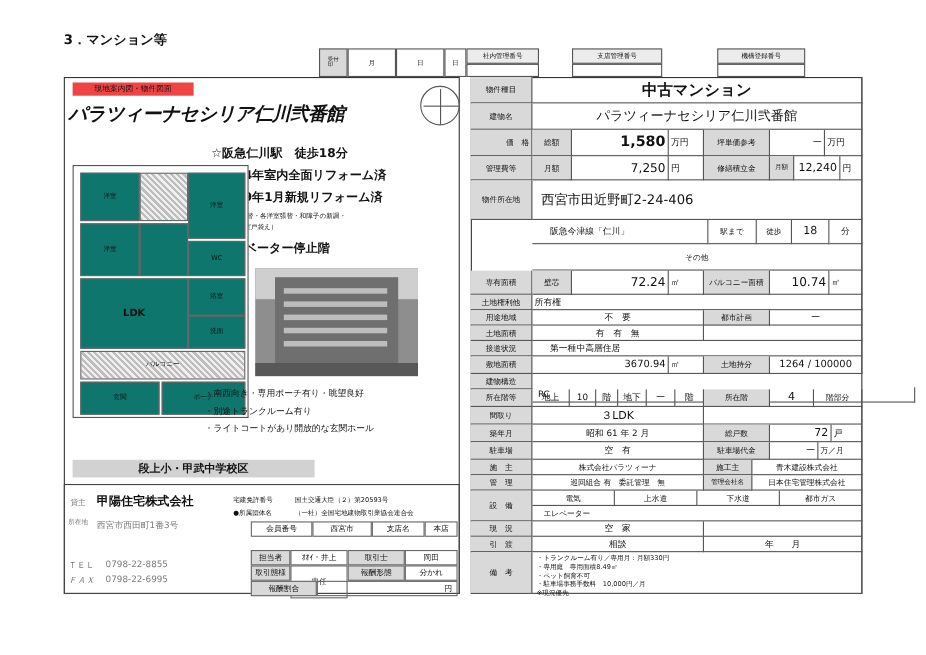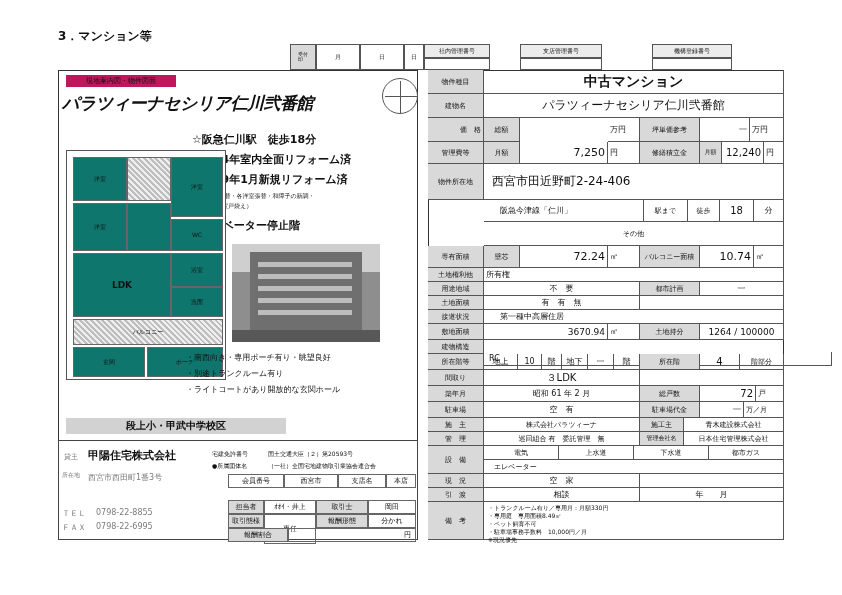--- a/index.html
+++ b/index.html
@@ -17,21 +17,21 @@
   .tiny{font-size:6px;}
   .xs{font-size:7px;}
   .s{font-size:8px;}
   .l{font-size:11px;}
 
   
   #top-title{left:58px;top:28px;font-size:12px;font-weight:bold;}
 
   
   #left-box{left:58px;top:70px;width:360px;height:470px;border:1px solid #333;}
-  #left-label{left:66px;top:75px;width:110px;height:12px;background:#be185d;}
+  #left-label{left:66px;top:75px;width:110px;height:12px;background:#ef4444;}
   #bldg-name{left:62px;top:92px;width:290px;height:22px;font-style:italic;font-weight:bold;font-size:17px;letter-spacing:-0.5px;}
   #compass{left:382px;top:78px;width:36px;height:36px;border-radius:50%;border:1px solid #555;}
   #compass:before{content:"";position:absolute;left:17px;top:2px;width:1px;height:32px;background:#555;}
   #compass:after{content:"";position:absolute;left:2px;top:17px;width:32px;height:1px;background:#555;}
 
   .bullet{position:absolute;font-weight:bold;}
 
   
   #floorplan{left:66px;top:150px;width:160px;height:230px;background:#fdfdfd;border:1px solid #555;}
   .room{position:absolute;border:1px solid #666;background:#0f766e;font-size:6px;
@@ -150,21 +150,21 @@
   <div class="tl l" style="left:88px;top:448px;font-weight:bold;">甲陽住宅株式会社</div>
   <div class="tl tiny faint" style="left:62px;top:472px;width:24px;line-height:1.1;">所在地</div>
   <div class="tl s faint" style="left:88px;top:472px;">西宮市西田町1番3号</div>
   <div class="tl tiny" style="left:212px;top:450px;">宅建免許番号</div>
   <div class="tl tiny" style="left:268px;top:450px;">国土交通大臣（２）第20593号</div>
   <div class="tl tiny" style="left:212px;top:462px;">●所属団体名</div>
   <div class="tl tiny" style="left:268px;top:462px;">（一社）全国宅地建物取引業協会連合会</div>
 
   <div class="tl s faint" style="left:62px;top:508px;">ＴＥＬ</div>
   <div class="tl s faint" style="left:96px;top:508px;">0798-22-8855</div>
-  <div class="tl s faint" style="left:62px;top:522px;">ＦＡＸ</div>
+  <div class="tl s faint" style="left:62px;top:522px;font-style:italic;">ＦＡＸ</div>
   <div class="tl s faint" style="left:96px;top:522px;">0798-22-6995</div>
 
   <div class="bc" style="left:228px;top:474px;width:56px;height:14px;">会員番号</div>
   <div class="bc" style="left:284px;top:474px;width:54px;height:14px;">西宮市</div>
   <div class="bc" style="left:338px;top:474px;width:48px;height:14px;">支店名</div>
   <div class="bc" style="left:386px;top:474px;width:30px;height:14px;">本店</div>
 
   <div class="bc gray" style="left:228px;top:500px;width:36px;height:14px;">担当者</div>
   <div class="bc" style="left:264px;top:500px;width:52px;height:14px;">ｵｵｲ・井上</div>
   <div class="bc gray" style="left:316px;top:500px;width:52px;height:14px;">取引士</div>
@@ -181,20 +181,21 @@
   <div class="tl bd" id="right-box"></div>
 
   <div class="cell hd" style="left:428px;top:70px;width:56px;height:24px;">物件種目</div>
   <div class="cell valc" style="left:484px;top:70px;width:300px;height:24px;font-size:14px;font-weight:bold;">中古マンション</div>
 
   <div class="cell hd" style="left:428px;top:94px;width:56px;height:24px;">建物名</div>
   <div class="cell valc" style="left:484px;top:94px;width:300px;height:24px;font-size:12px;">パラツィーナセシリア仁川弐番館</div>
 
   <div class="cell hd" style="left:428px;top:118px;width:56px;height:24px;padding-left:32px;">価　格</div>
   <div class="cell hd" style="left:484px;top:118px;width:36px;height:24px;">総額</div>
+  <div class="cell valr" style="left:520px;top:118px;width:88px;height:24px;font-size:13px;font-weight:bold;">1,580</div>
   <div class="cell" style="left:608px;top:118px;width:32px;height:24px;font-size:8px;">万円</div>
   <div class="cell hd" style="left:640px;top:118px;width:60px;height:24px;">坪単価参考</div>
   <div class="cell valr" style="left:700px;top:118px;width:50px;height:24px;">一</div>
   <div class="cell" style="left:750px;top:118px;width:34px;height:24px;">万円</div>
 
   <div class="cell hd" style="left:428px;top:142px;width:56px;height:22px;">管理費等</div>
   <div class="cell hd" style="left:484px;top:142px;width:36px;height:22px;">月額</div>
   <div class="cell valr" style="left:520px;top:142px;width:88px;height:22px;font-size:11px;">7,250</div>
   <div class="cell" style="left:608px;top:142px;width:32px;height:22px;">円</div>
   <div class="cell hd" style="left:640px;top:142px;width:60px;height:22px;">修繕積立金</div>

